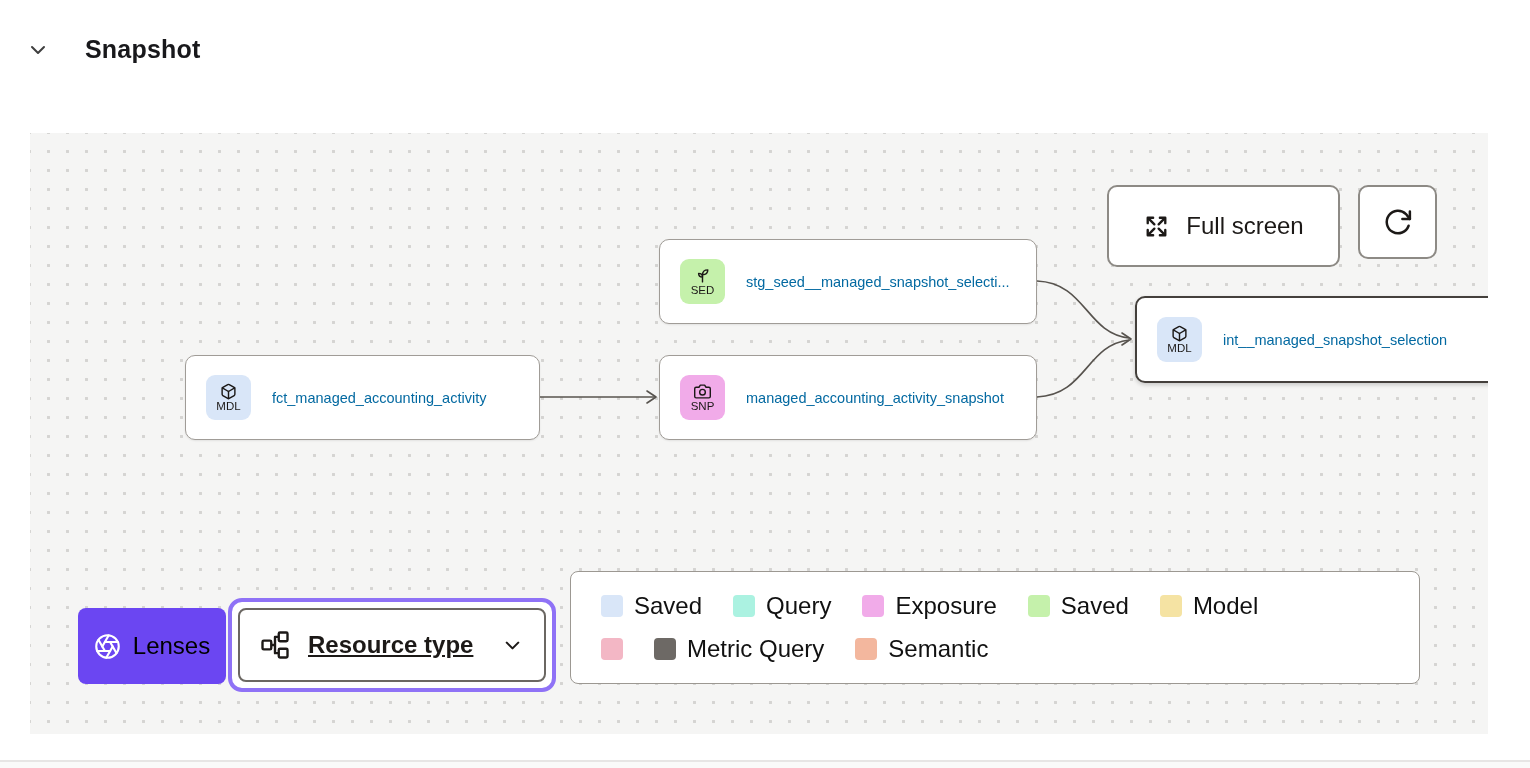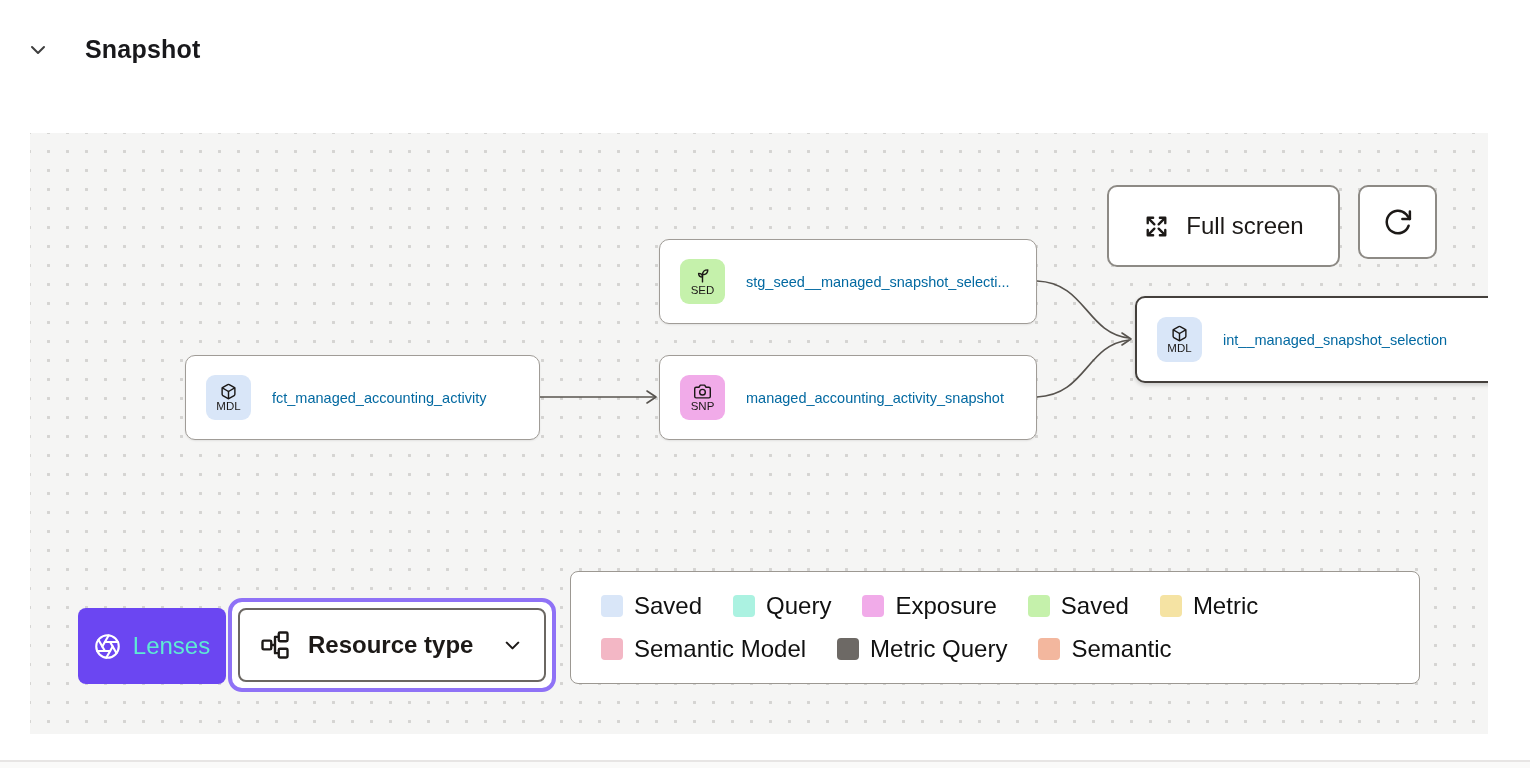--- a/index.html
+++ b/index.html
@@ -70,30 +70,30 @@
   .badge-code { font-size: 11.5px; font-weight: 500; line-height: 1; }
   .node-label { font-size: 14.5px; color: #0369a1; white-space: nowrap; }
 
   
   .lenses-btn {
     position: absolute; left: 48px; top: 475px; width: 148px; height: 76px;
     border-radius: 8px; border: none; cursor: pointer;
     display: flex; align-items: center; justify-content: center; gap: 12px;
     color: #fff;
   }
-  .lenses-label { font-size: 24px; font-weight: 500; color: #5eead4; }
+  .lenses-label { font-size: 24px; font-weight: 500; color: #000000; }
   .lens-select-ring {
     position: absolute; left: 198px; top: 465px; width: 328px; height: 94px;
     border-radius: 14px; border: 4px solid #8f72f6; background: #fff;
     padding: 6px; cursor: pointer;
   }
   .lens-select {
     width: 100%; height: 100%; background: #fff;
     border: 2px solid #6b6762; border-radius: 8px;
-    display: flex; align-items: center; gap: 18px; padding: 0 20px;
+    display: flex; align-items: center; gap: 18px; padding: 0 20px; text-decoration: underline;
   }
   .resource-label { font-size: 24px; font-weight: 600; color: #1c1917; flex: 1; }
 
   
   .legend {
     position: absolute; left: 540px; top: 438px; width: 850px; height: 113px;
     background: #fff; border: 1.5px solid #9c9892; border-radius: 8px;
     display: flex; flex-direction: column; justify-content: center;
     gap: 15px; padding: 0 30px;
   }
@@ -249,27 +249,26 @@
       <span class="legend-item">
         <span class="legend-swatch" style="background: rgb(241, 171, 233);"></span>
         <span class="legend-label">Exposure</span>
       </span>
       <span class="legend-item">
         <span class="legend-swatch" style="background: rgb(197, 241, 171);"></span>
         <span class="legend-label">Saved</span>
       </span>
       <span class="legend-item">
         <span class="legend-swatch" style="background: rgb(245, 227, 163);"></span>
-        <span class="legend-label">Metric</span>
+        <span class="legend-label">Model</span>
       </span>
     </div>
     <div class="legend-row">
       <span class="legend-item">
         <span class="legend-swatch" style="background: rgb(243, 183, 197);"></span>
-        <span class="legend-label">Semantic Model</span>
       </span>
       <span class="legend-item">
         <span class="legend-swatch" style="background: rgb(109, 105, 101);"></span>
         <span class="legend-label">Metric Query</span>
       </span>
       <span class="legend-item">
         <span class="legend-swatch" style="background: rgb(243, 183, 158);"></span>
         <span class="legend-label">Semantic</span>
       </span>
     </div>

